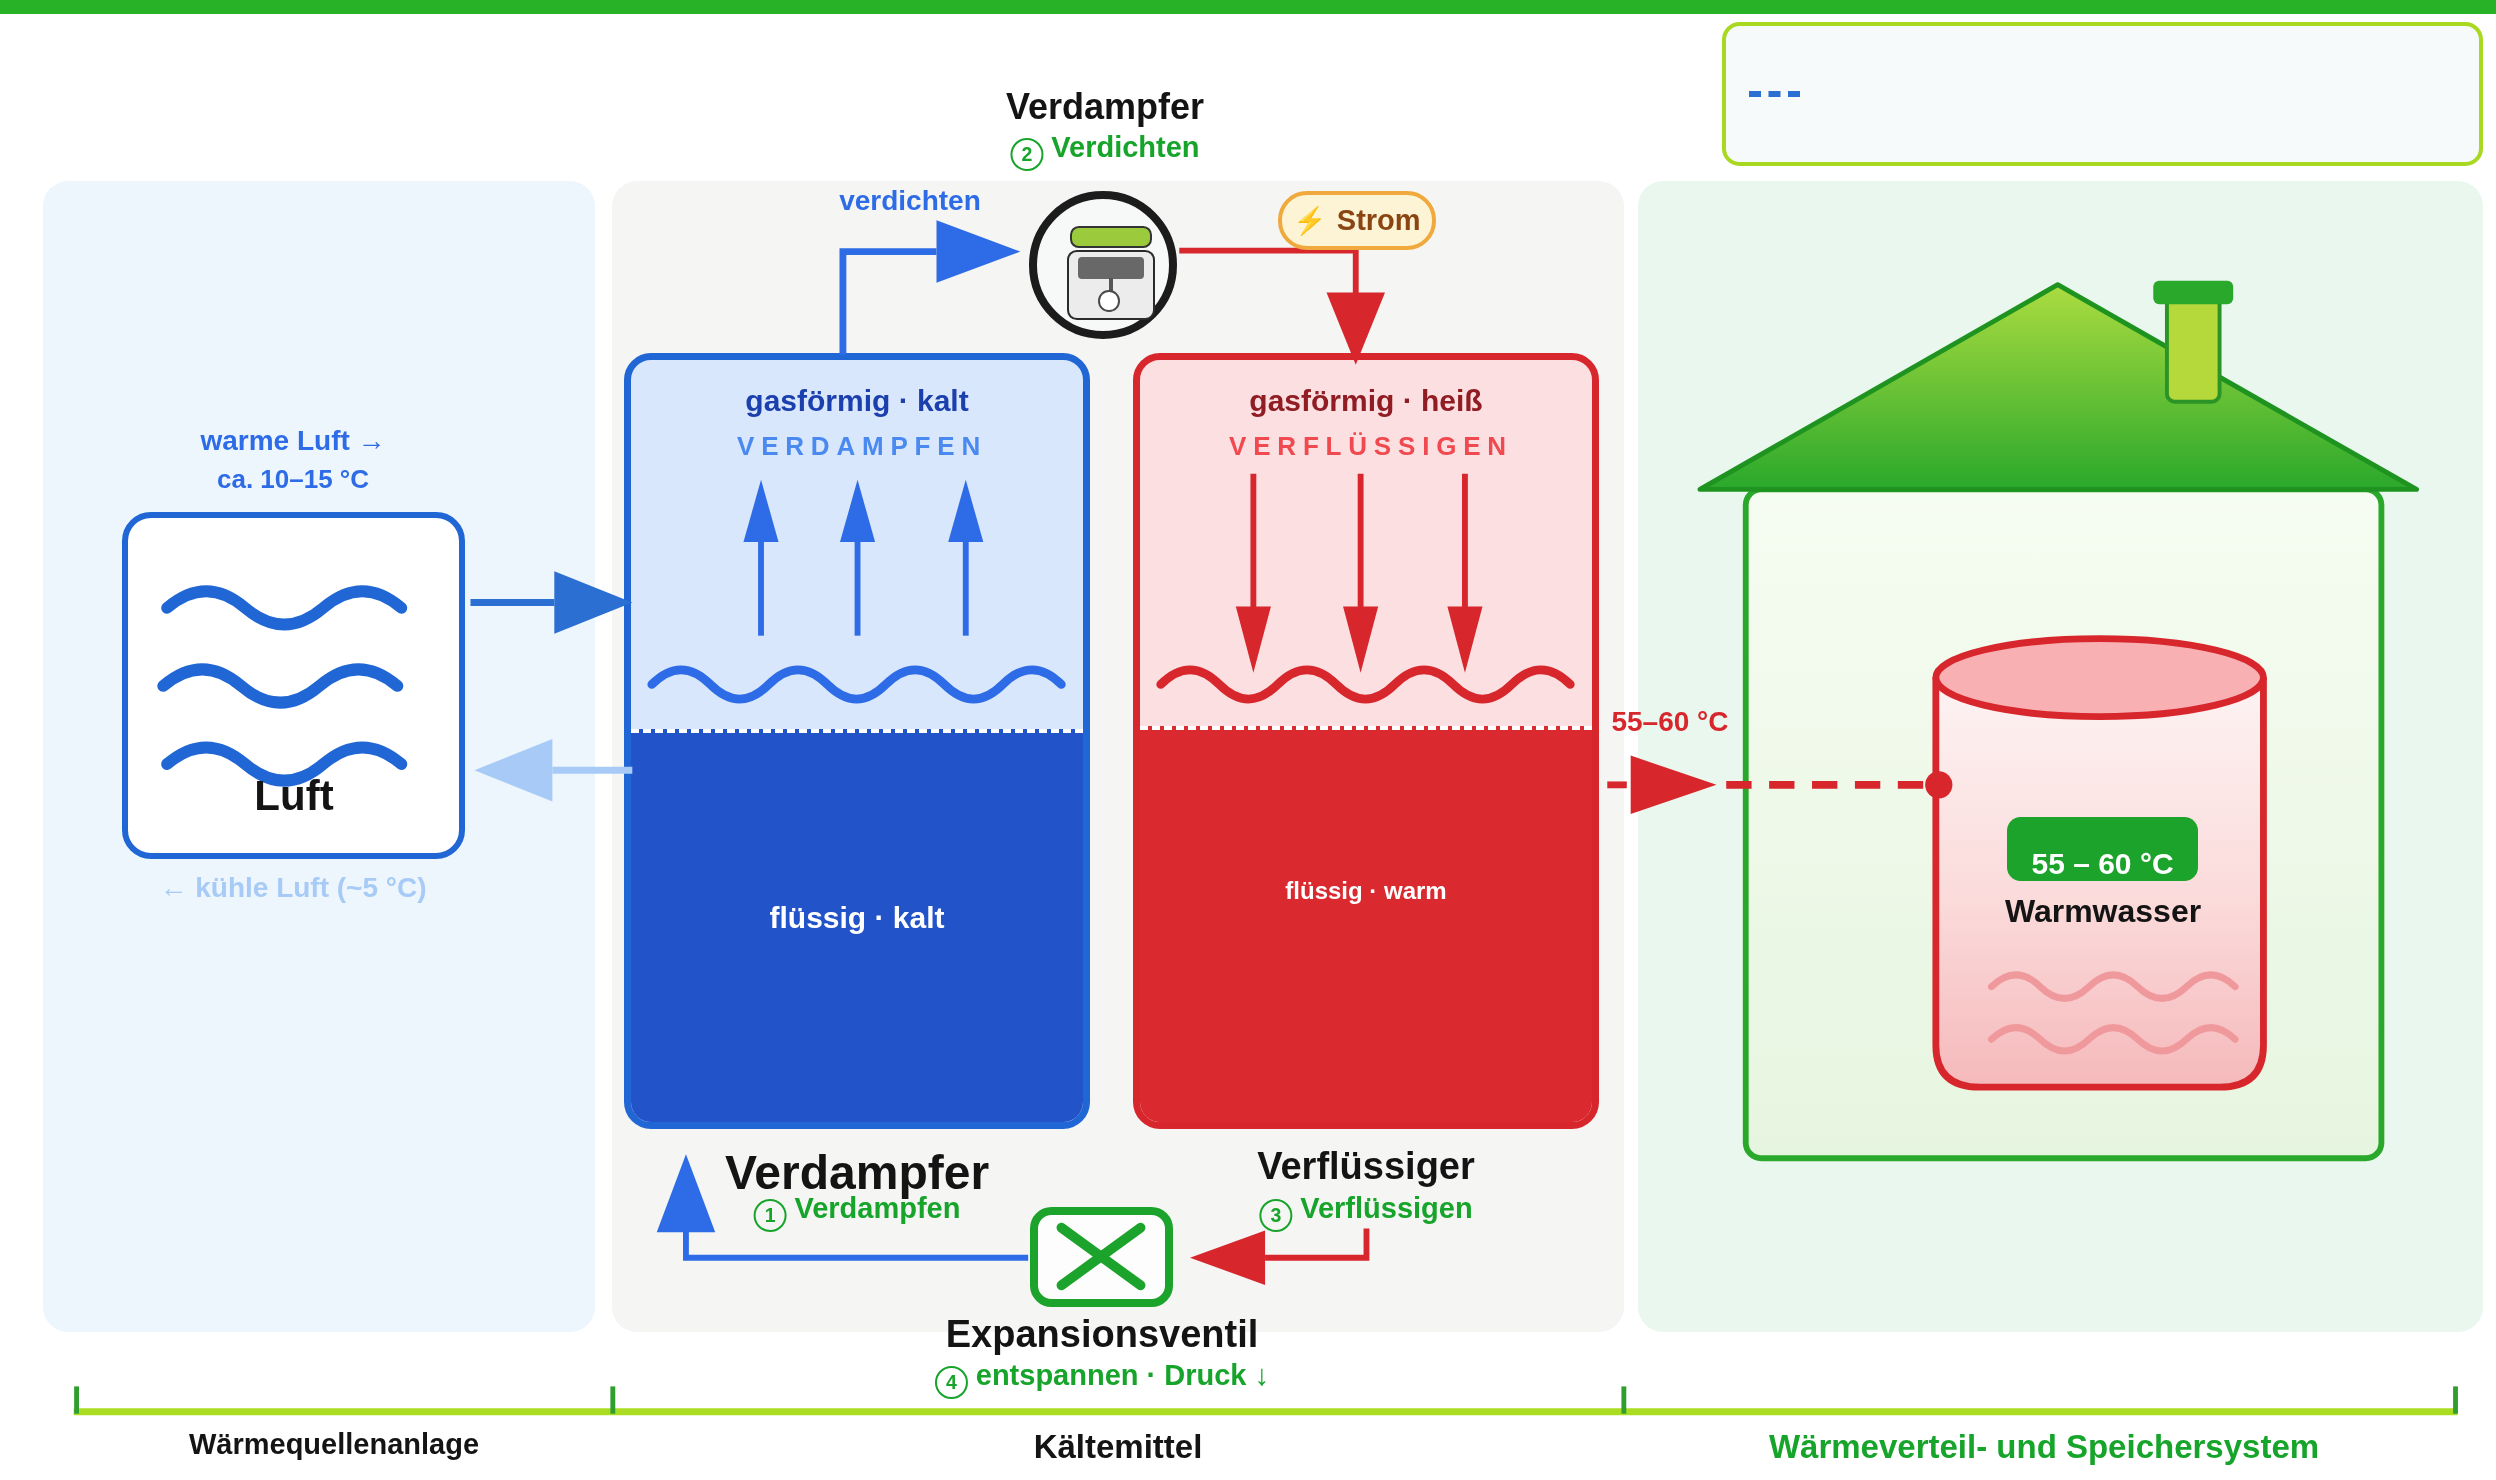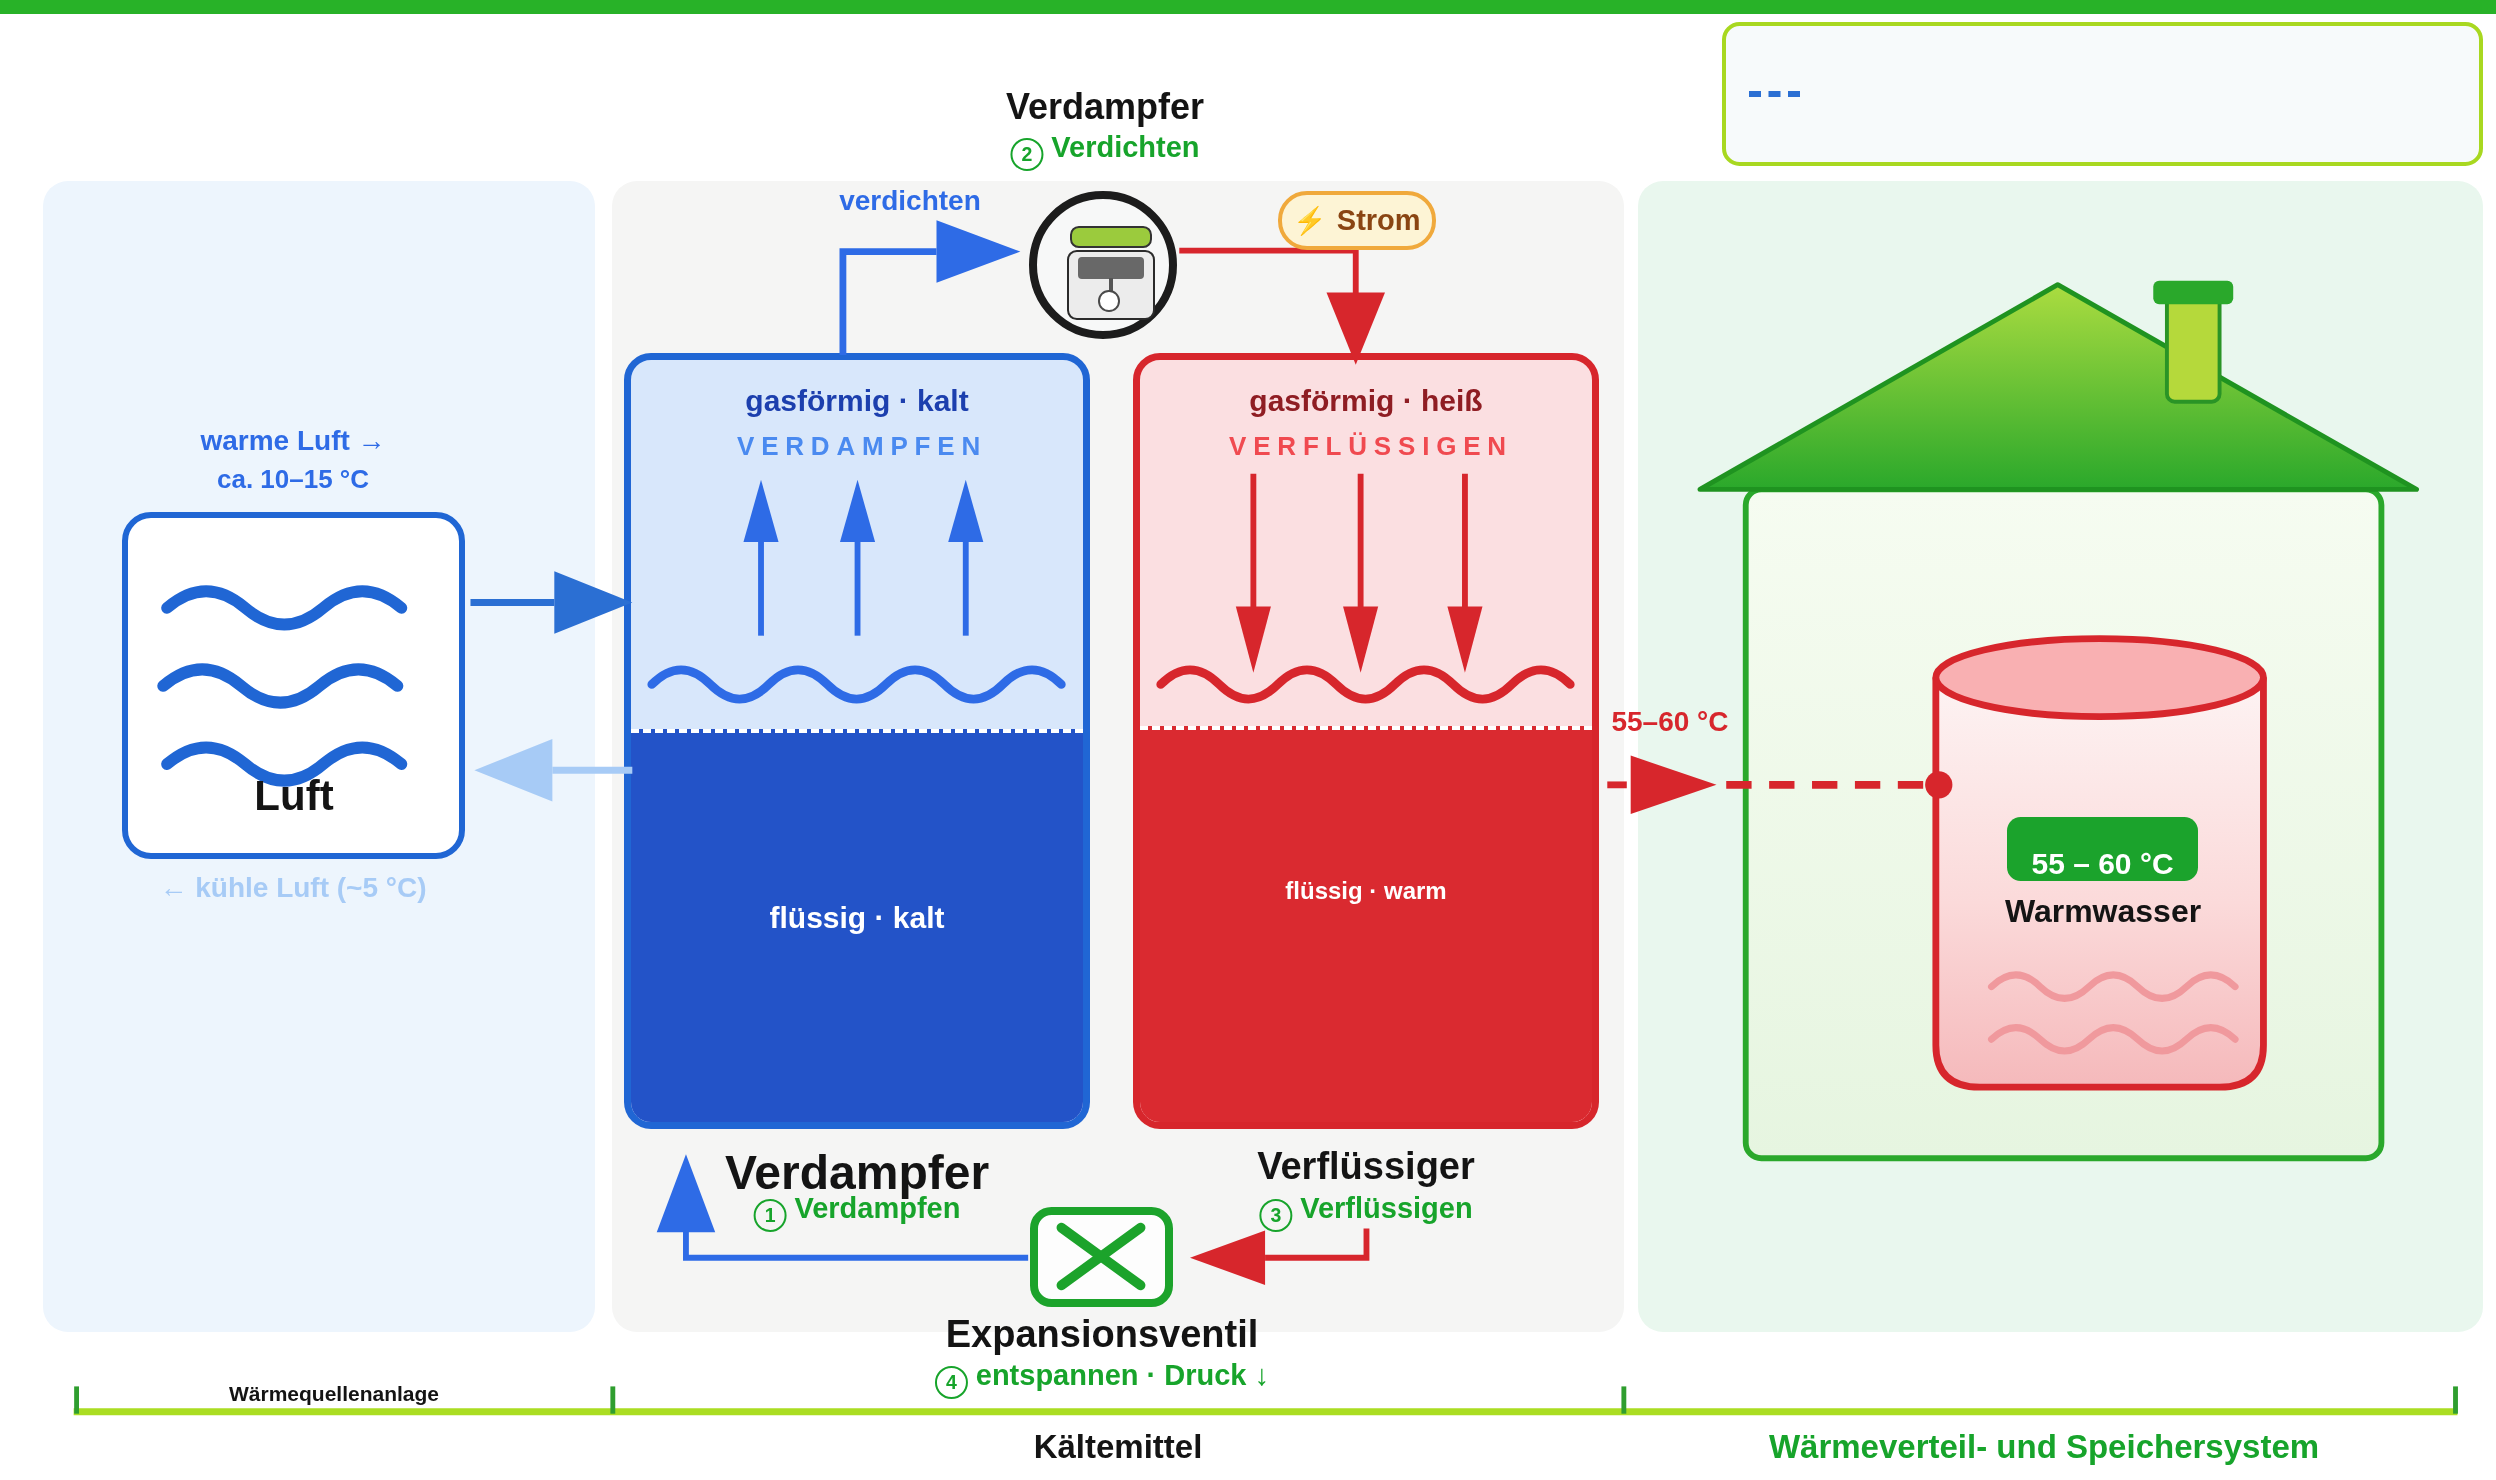--- a/index.html
+++ b/index.html
@@ -264,18 +264,18 @@
     <span class="circ">4</span><span>entspannen · Druck ↓</span>
   </div>
 
   <div class="lbl red-t" style="left:1670px;top:706px;font-size:28px;">55–60 °C</div>
 
   <div class="temp-badge">
     <span>55 – 60 °C</span>
   </div>
   <div class="lbl" style="left:2103px;top:893px;font-size:32px;">Warmwasser</div>
 
-  <div class="lbl" style="left:334px;top:1382px;font-size:21px;">Wärmequellenanlage</div>
+  <div class="lbl" style="left:334px;top:1428px;font-size:29px;">Wärmequellenanlage</div>
   <div class="lbl" style="left:1118px;top:1428px;font-size:33px;">Kältemittel</div>
   <div class="lbl green-t" style="left:2044px;top:1428px;font-size:33px;">Wärmeverteil- und Speichersystem</div>
 
 </div>
 
 
 </body></html>

